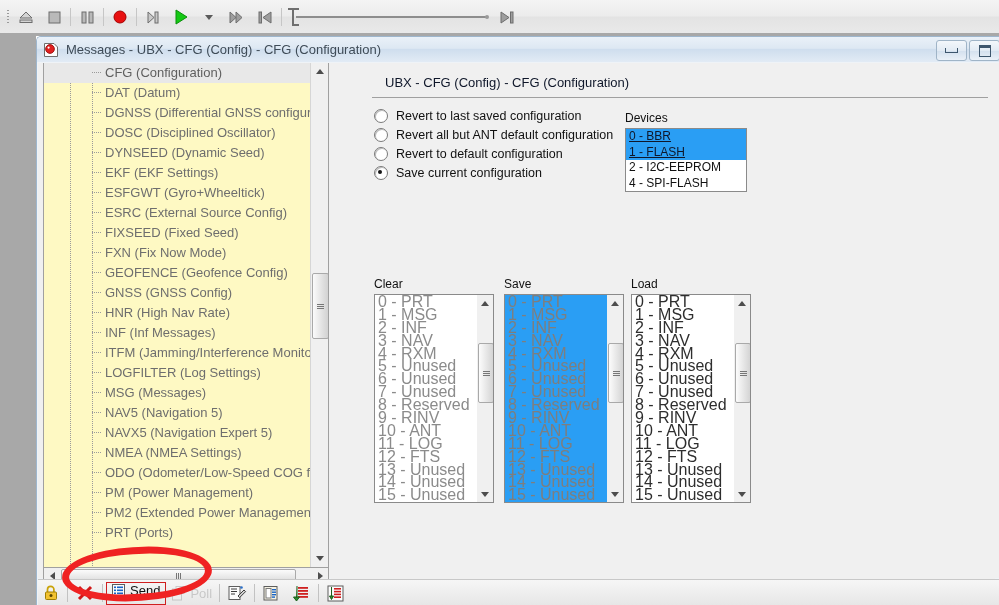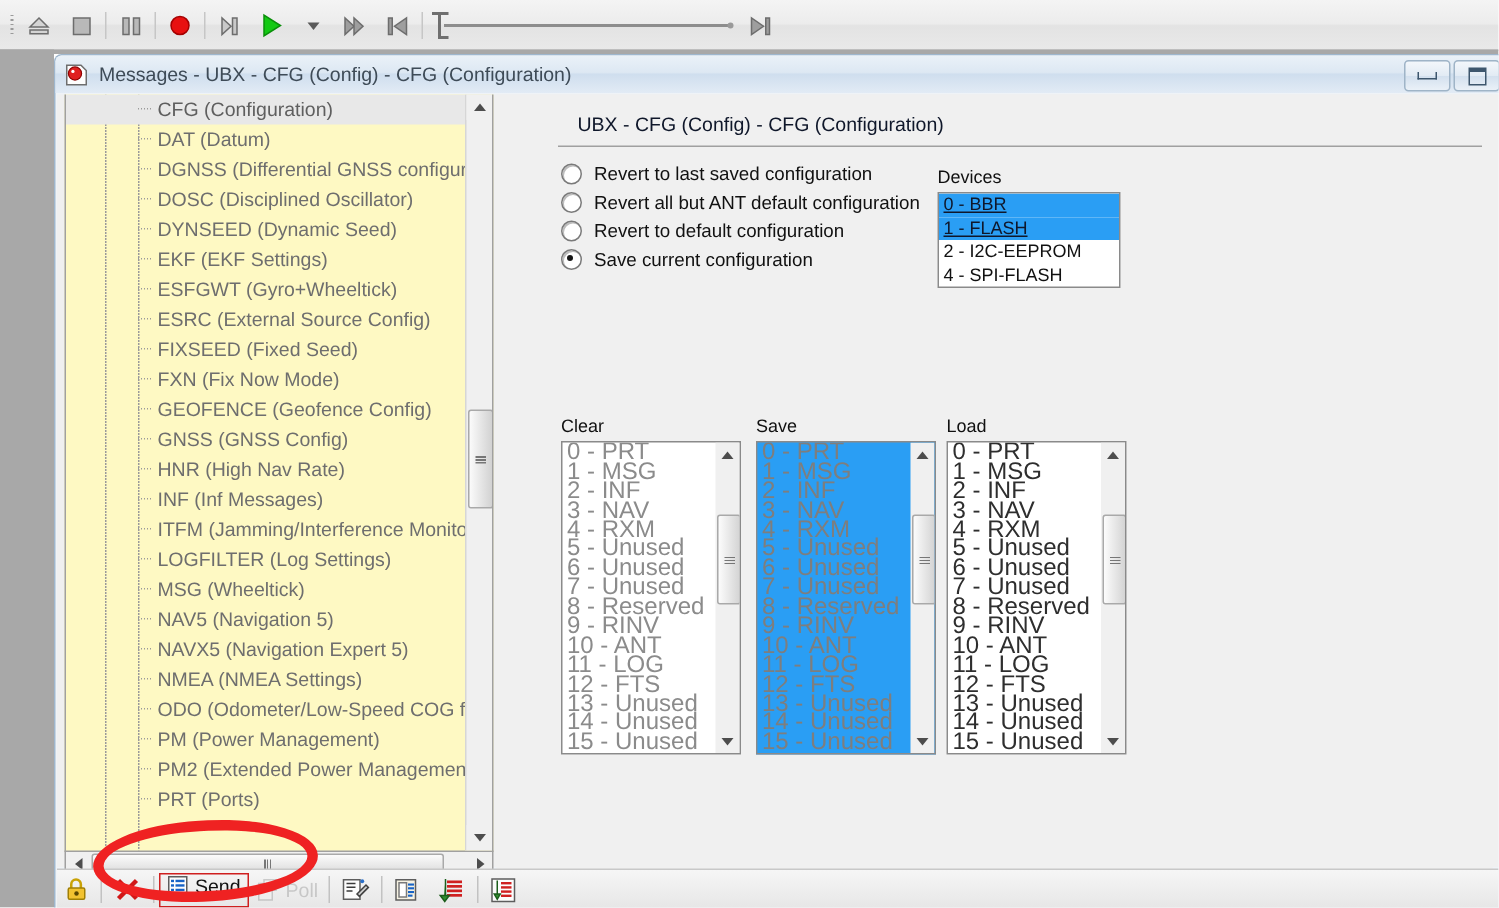--- a/index.html
+++ b/index.html
@@ -278,21 +278,21 @@
             <div class="tnode"><span class="elbow"></span><span>ESFGWT (Gyro+Wheeltick)</span></div>
             <div class="tnode"><span class="elbow"></span><span>ESRC (External Source Config)</span></div>
             <div class="tnode"><span class="elbow"></span><span>FIXSEED (Fixed Seed)</span></div>
             <div class="tnode"><span class="elbow"></span><span>FXN (Fix Now Mode)</span></div>
             <div class="tnode"><span class="elbow"></span><span>GEOFENCE (Geofence Config)</span></div>
             <div class="tnode"><span class="elbow"></span><span>GNSS (GNSS Config)</span></div>
             <div class="tnode"><span class="elbow"></span><span>HNR (High Nav Rate)</span></div>
             <div class="tnode"><span class="elbow"></span><span>INF (Inf Messages)</span></div>
             <div class="tnode"><span class="elbow"></span><span>ITFM (Jamming/Interference Monito</span></div>
             <div class="tnode"><span class="elbow"></span><span>LOGFILTER (Log Settings)</span></div>
-            <div class="tnode"><span class="elbow"></span><span>MSG (Wheeltick)</span></div>
+            <div class="tnode"><span class="elbow"></span><span>MSG (Messages)</span></div>
             <div class="tnode"><span class="elbow"></span><span>NAV5 (Navigation 5)</span></div>
             <div class="tnode"><span class="elbow"></span><span>NAVX5 (Navigation Expert 5)</span></div>
             <div class="tnode"><span class="elbow"></span><span>NMEA (NMEA Settings)</span></div>
             <div class="tnode"><span class="elbow"></span><span>ODO (Odometer/Low-Speed COG f</span></div>
             <div class="tnode"><span class="elbow"></span><span>PM (Power Management)</span></div>
             <div class="tnode"><span class="elbow"></span><span>PM2 (Extended Power Managemen</span></div>
             <div class="tnode"><span class="elbow"></span><span>PRT (Ports)</span></div>
           </div>
 
         <div class="vsb">

